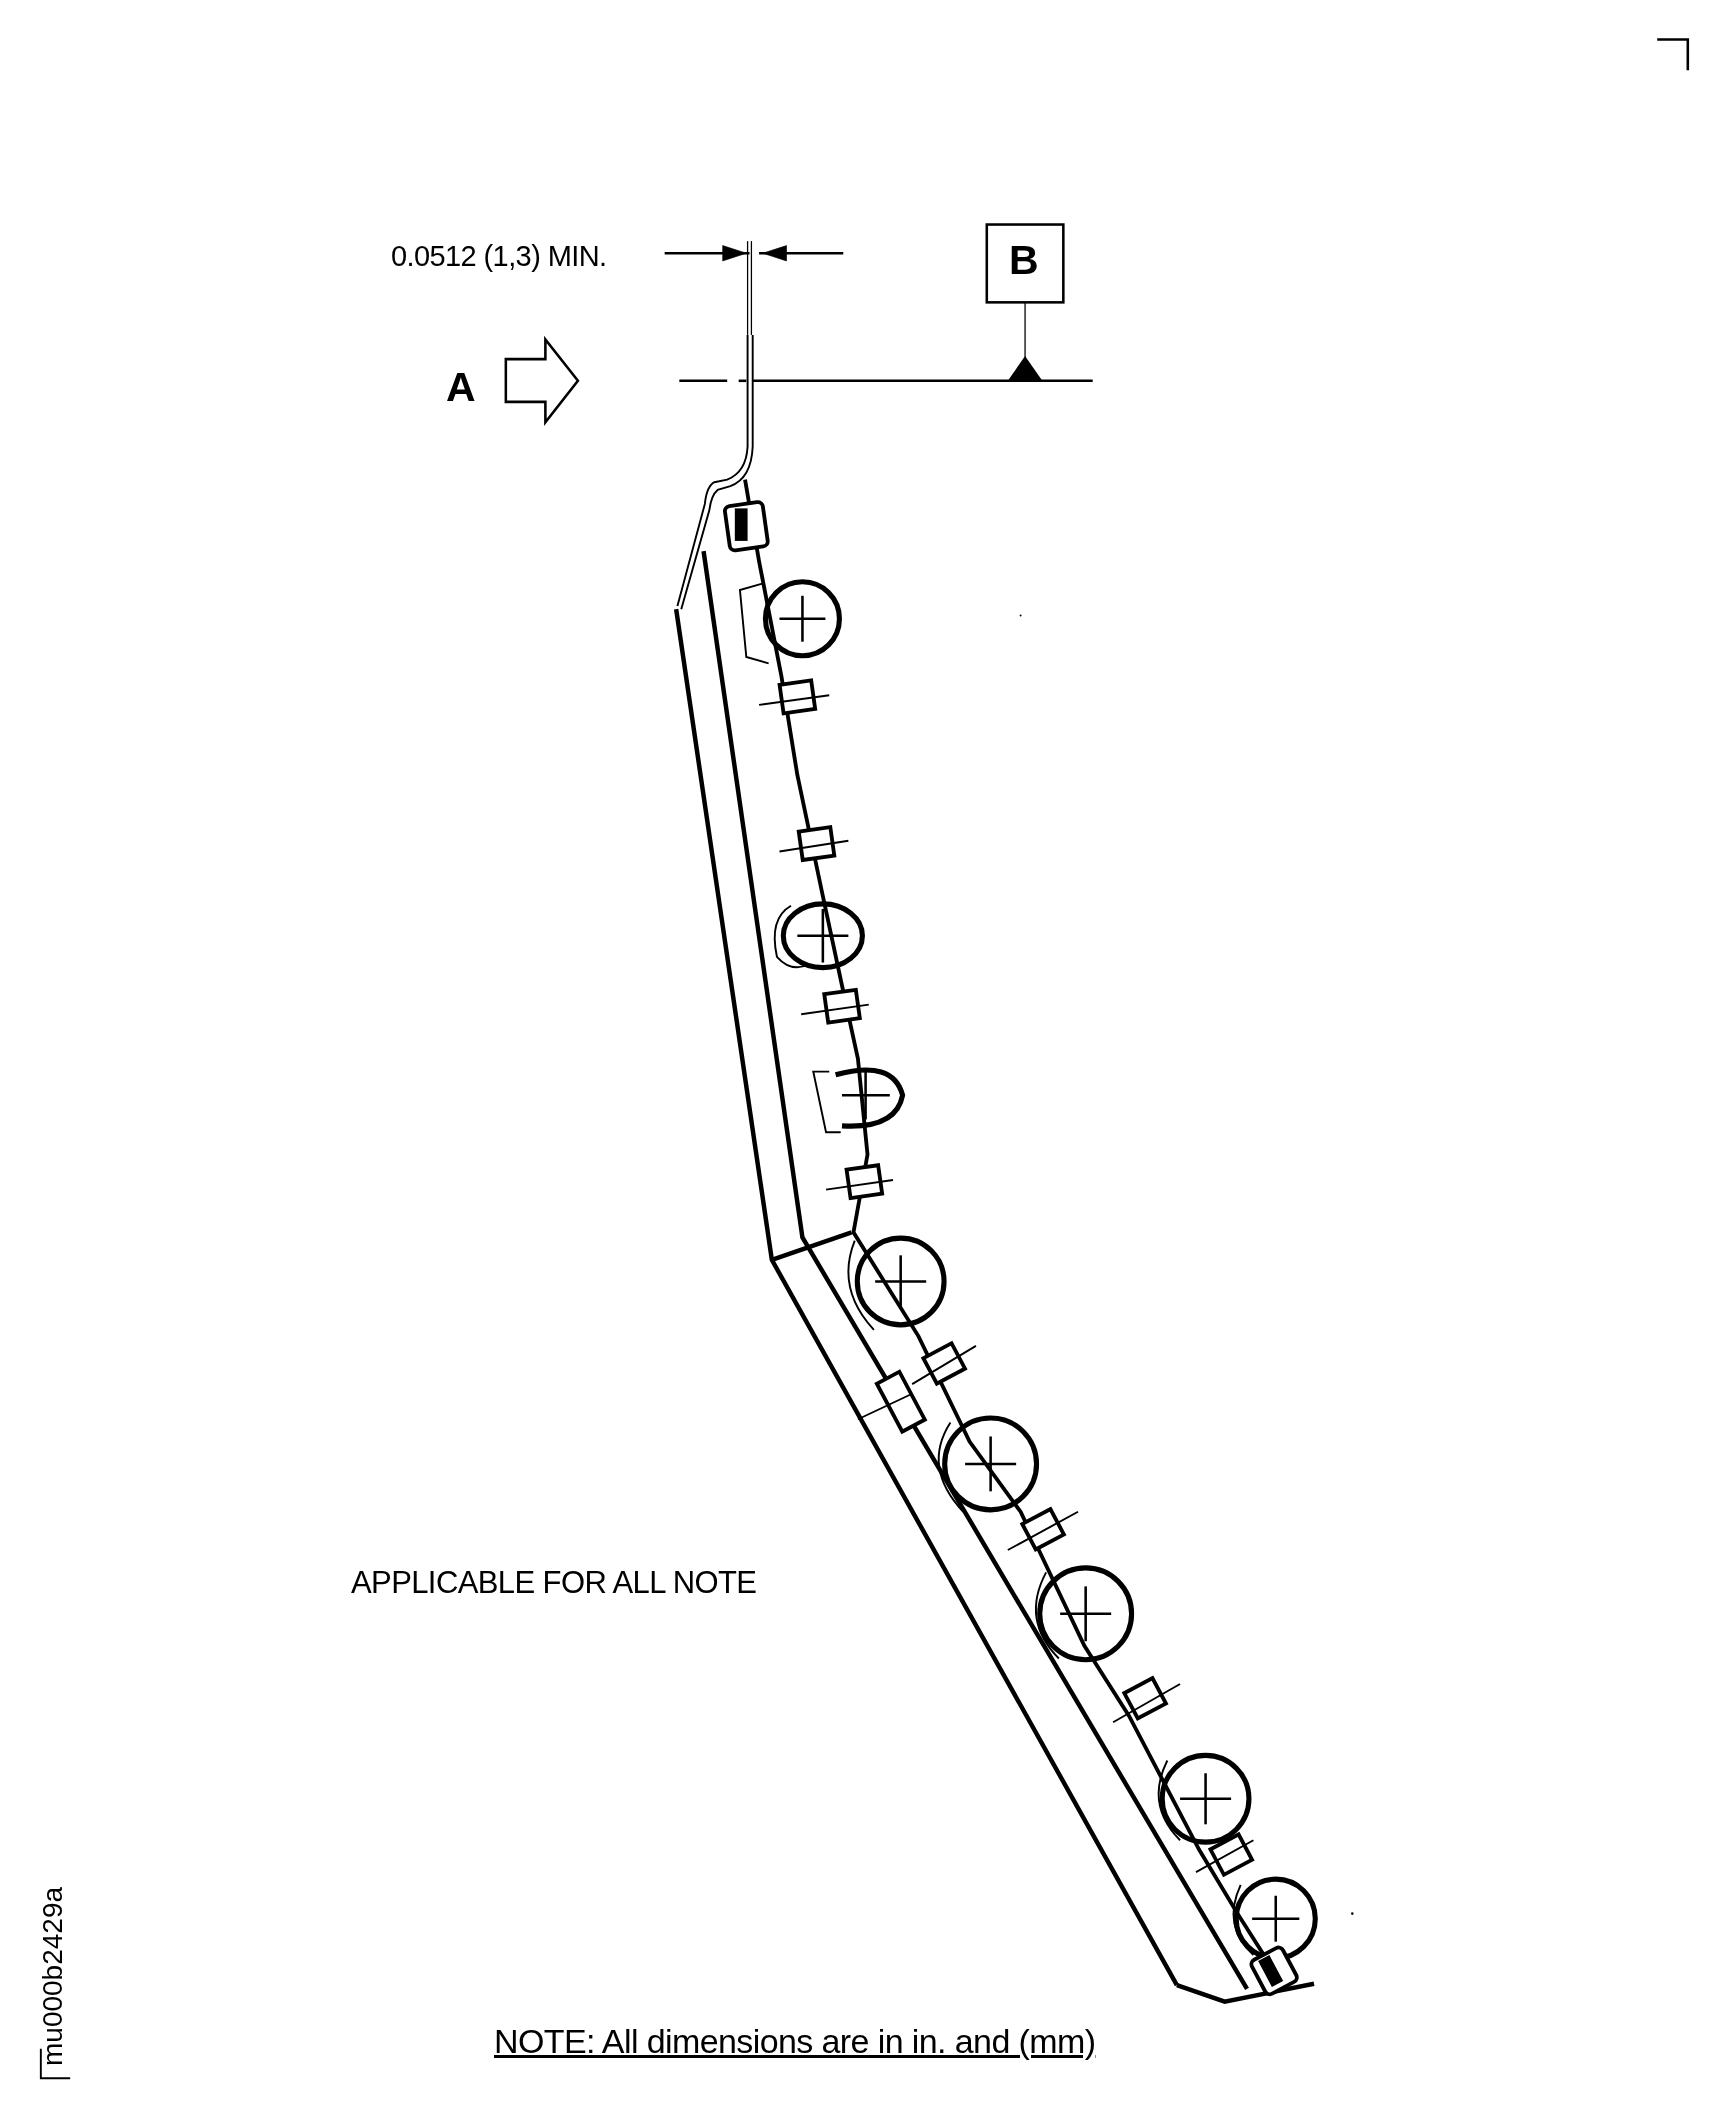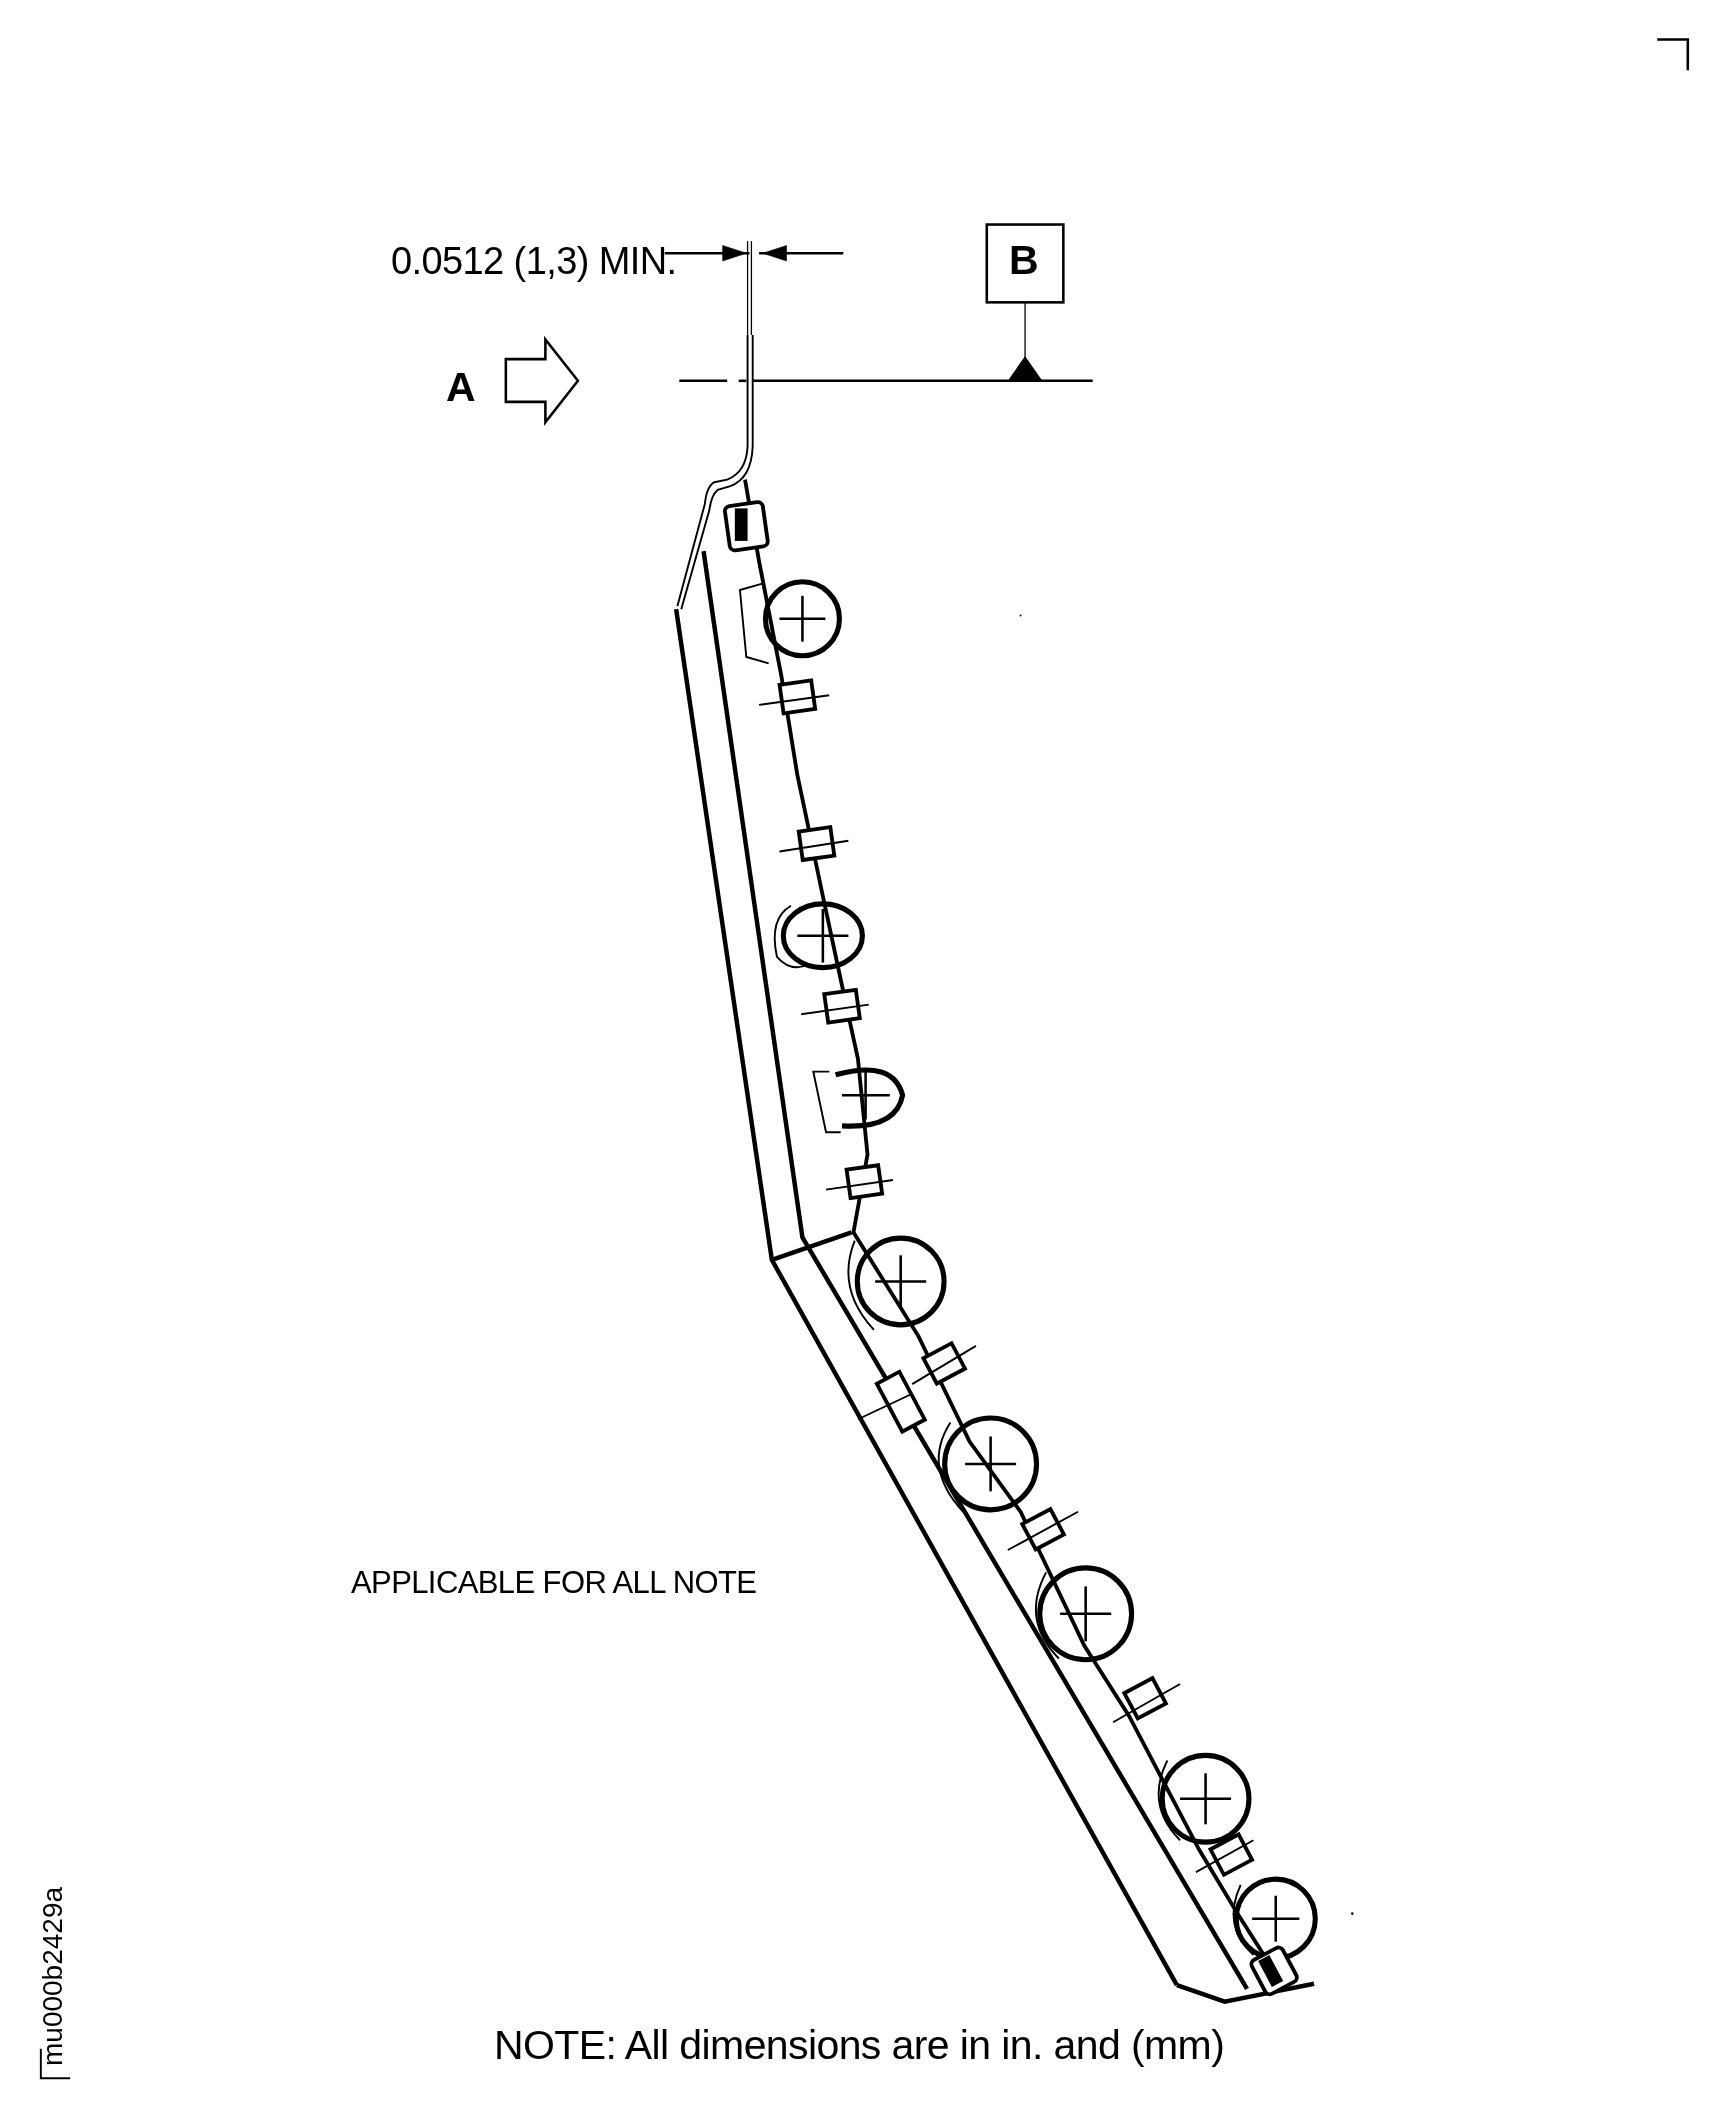--- a/index.html
+++ b/index.html
@@ -1,23 +1,23 @@
 <!DOCTYPE html>
 <html style="font-size:10.2px"><head>
 <meta charset="utf-8">
 <style>
   html, body { margin:0; padding:0; background:#ffffff; }
   body { width:1728px; height:2119px; position:relative; overflow:hidden; font-family:"Liberation Sans", sans-serif; color:#000; }
   .txt { position:absolute; white-space:nowrap; color:#000; font-family:"Liberation Sans", sans-serif; }
   #drawing { position:absolute; left:0; top:0; width:1728px; height:2119px; }
-  .dim-text { left:391px; top:240px; font-size:38px; letter-spacing:-0.6px; }
+  .dim-text { left:391px; top:240px; font-size:29px; letter-spacing:-0.6px; }
   .datum-letter { left:1009px; top:237px; font-size:41px; font-weight:bold; }
   .view-letter { left:446px; top:364px; font-size:41px; font-weight:bold; }
   .note-typical { left:351px; top:1564px; font-size:31px; line-height:38px; letter-spacing:-0.6px; }
-  .note-dims { left:494px; top:2022px; font-size:41px; letter-spacing:-0.6px; }
+  .note-dims { left:494px; top:2022px; font-size:34px; letter-spacing:-0.6px;text-decoration:underline; }
   .fig-id { left:37px; top:2066px; font-size:28px; transform:rotate(-90deg); transform-origin:0 0; }
 </style>
 </head>
 <body>
 
 <svg id="drawing" viewBox="0 0 2709 3322" xmlns="http://www.w3.org/2000/svg">
 
   <path d="M2598 62 H2646 V110" fill="none" stroke="#000" stroke-width="4"></path>
 
   <path d="M64 3212 V3258 H110" fill="none" stroke="#000" stroke-width="3"></path>

